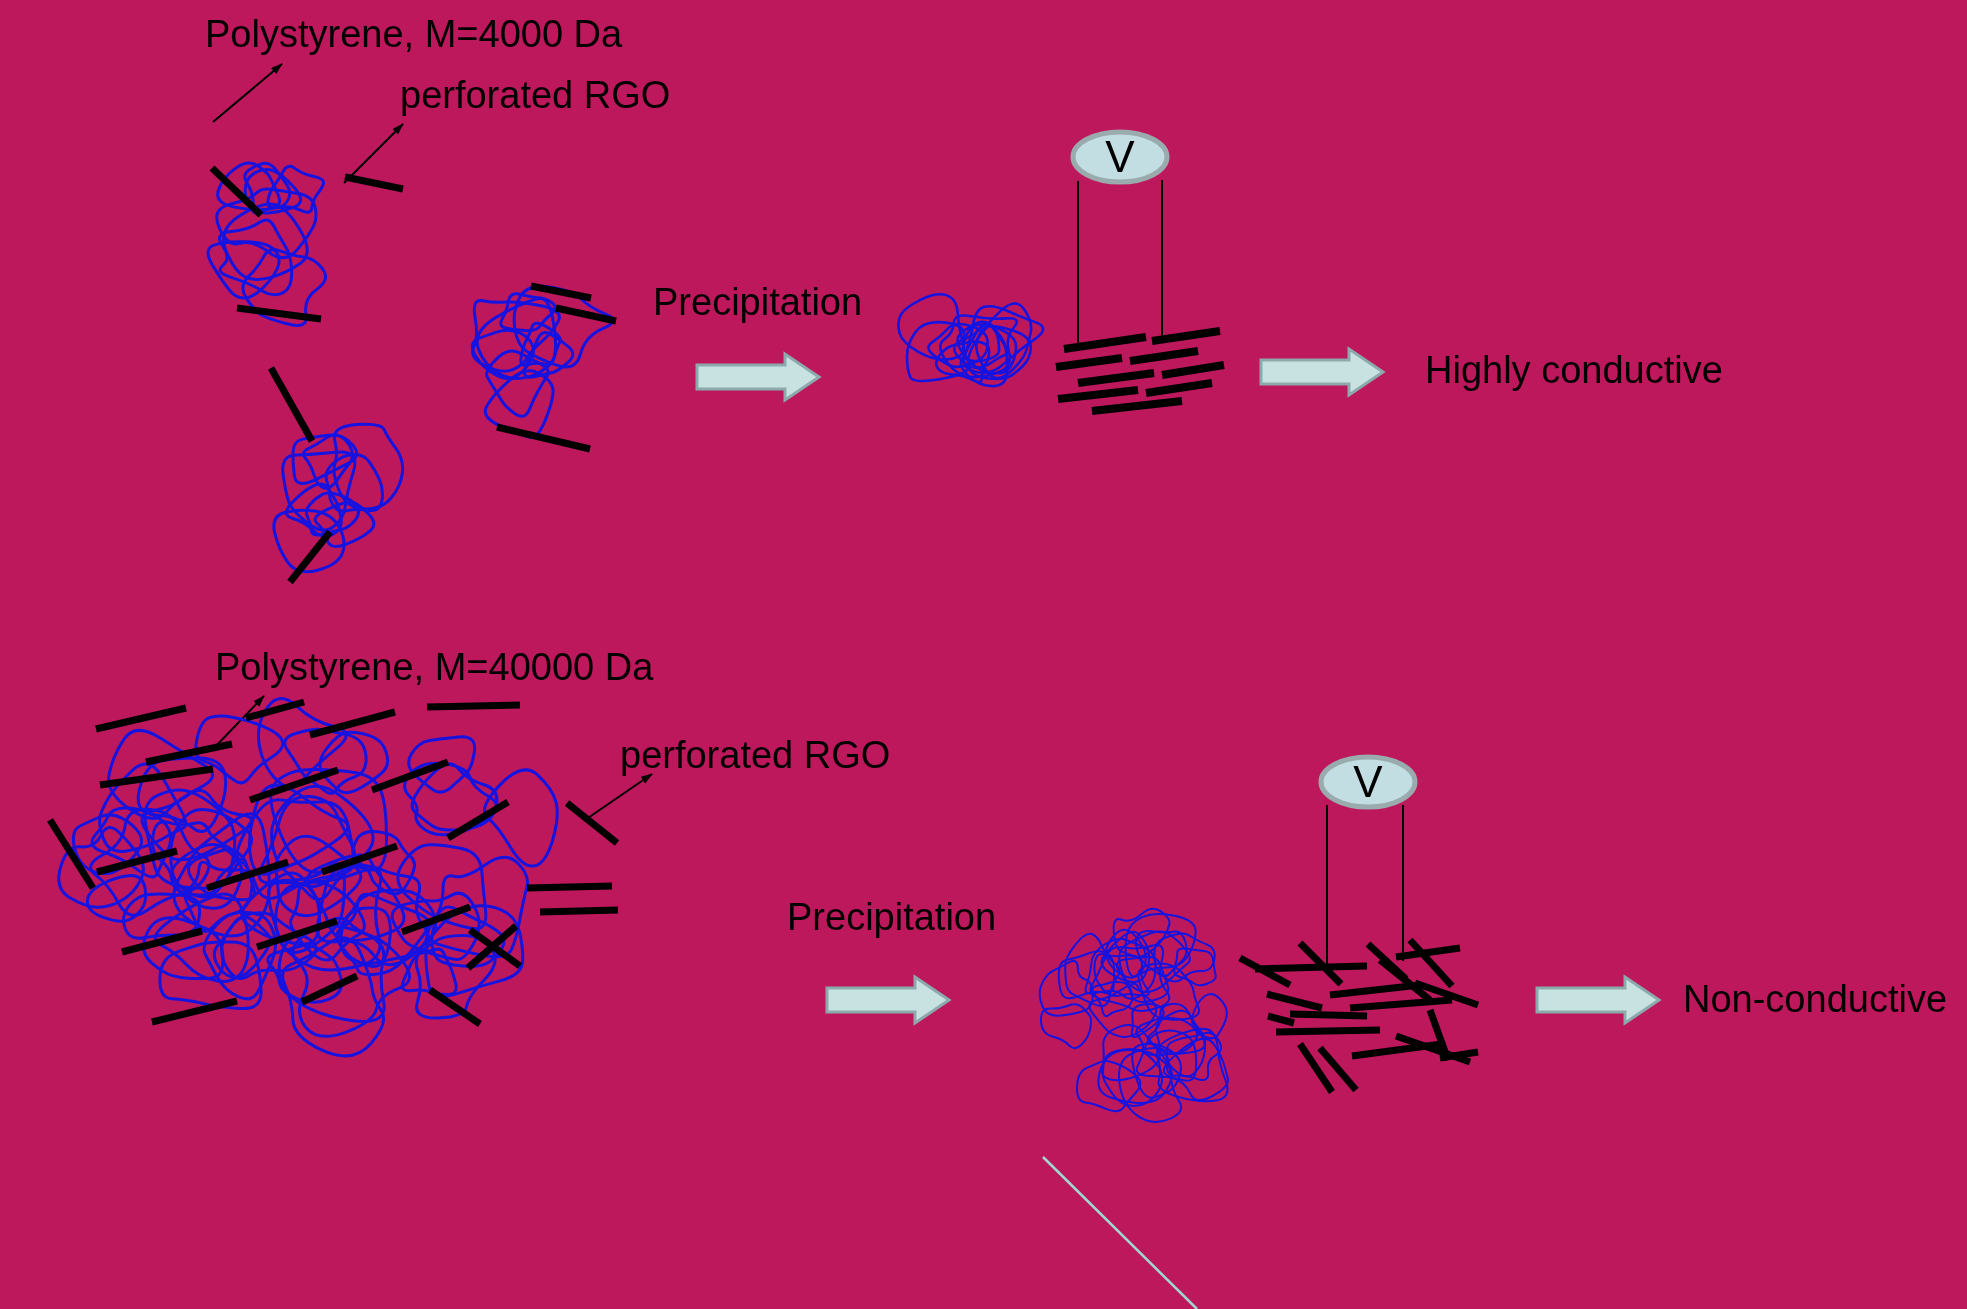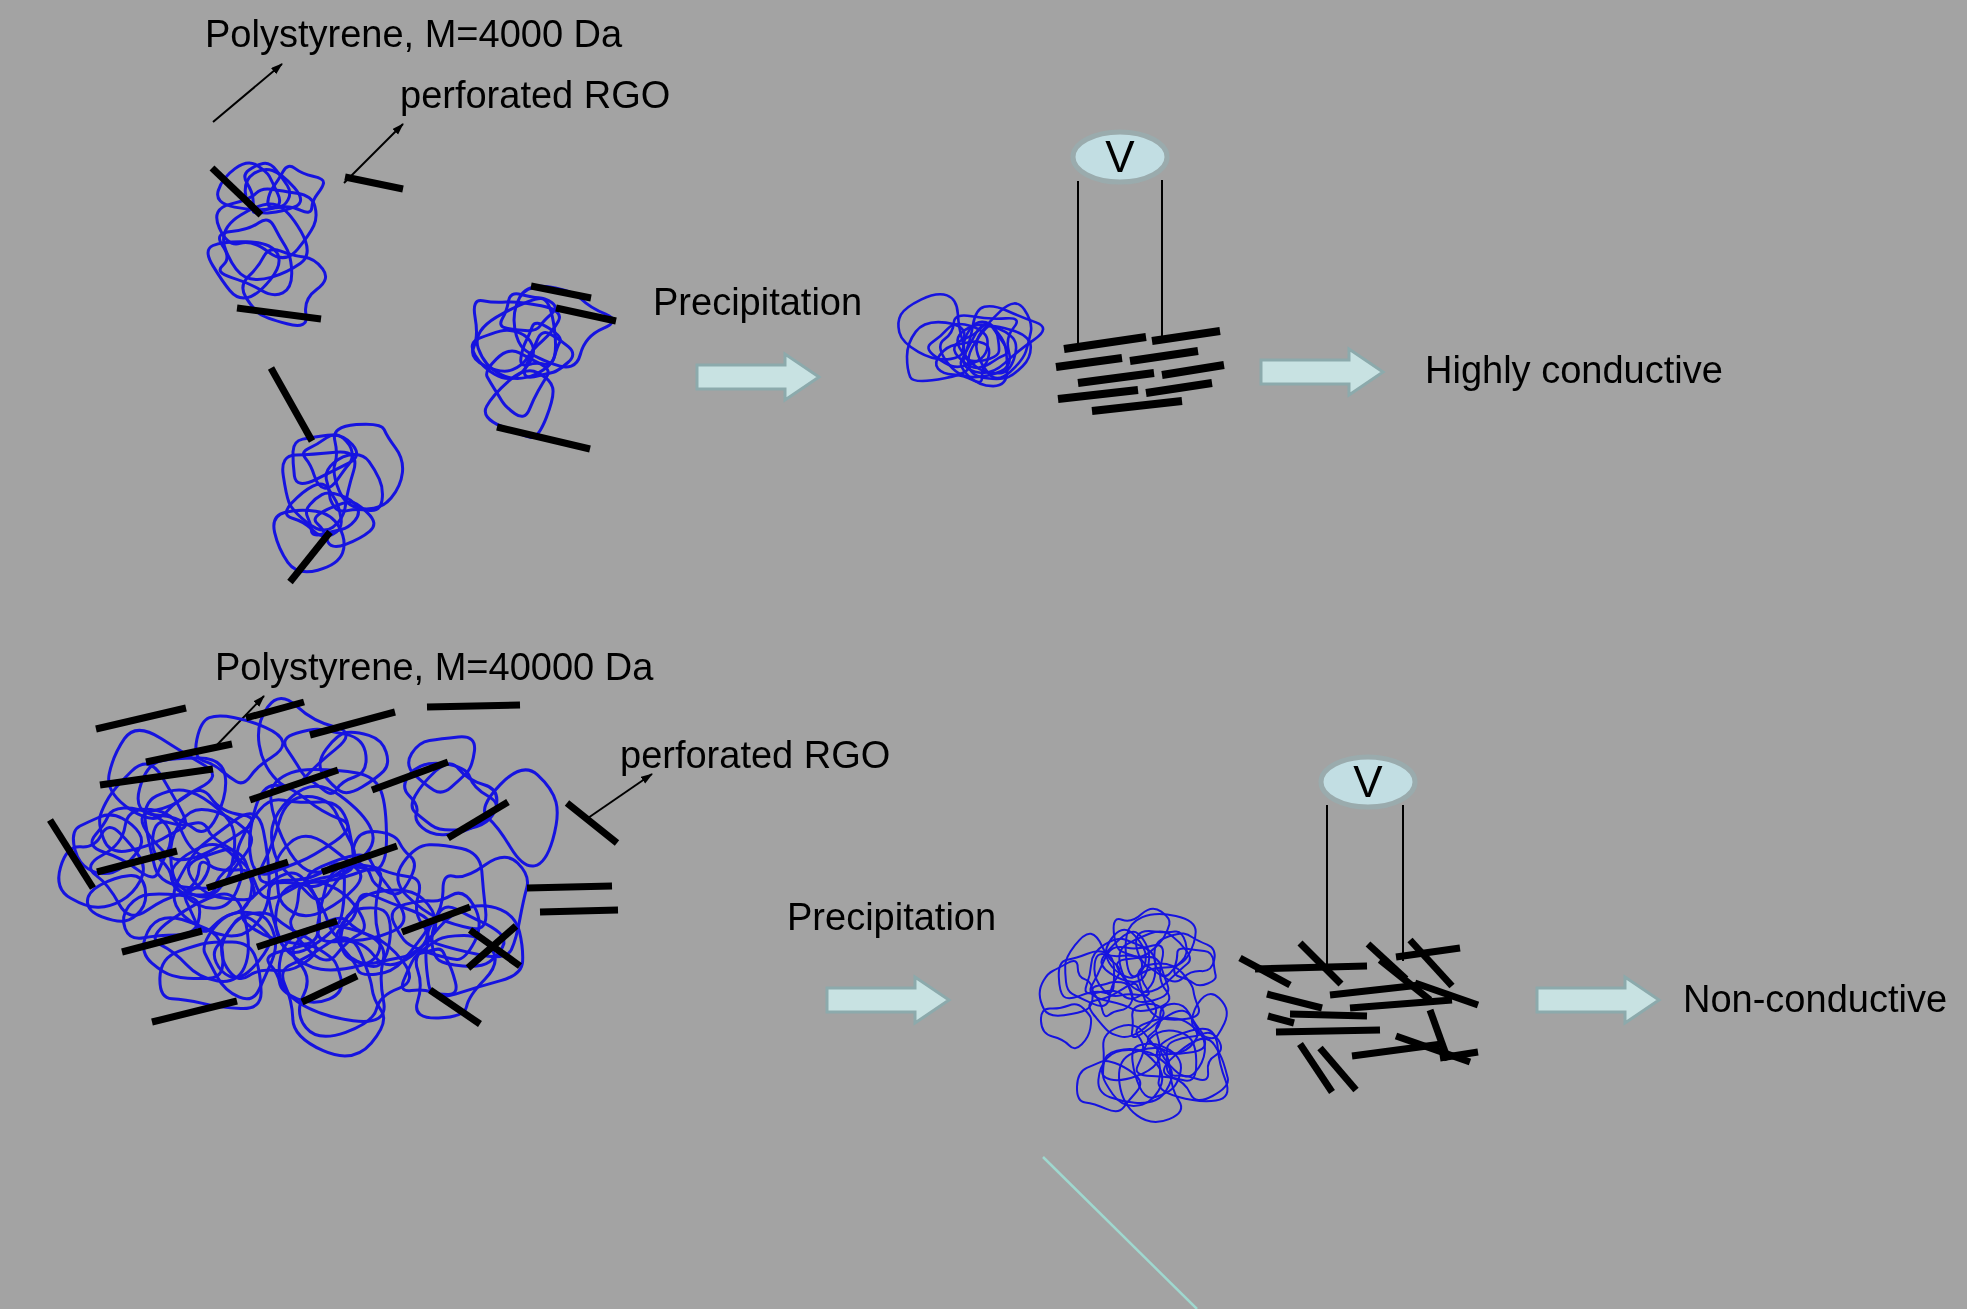--- a/index.html
+++ b/index.html
@@ -1,16 +1,16 @@
 <!DOCTYPE html>
 <html><head>
 <meta charset="utf-8">
 <style>
   html,body{margin:0;padding:0;background:#ffffff;}
-  .canvas{width:1967px;height:1309px;position:relative;background:#a3a3a3;overflow:hidden;}
+  .canvas{width:1967px;height:1309px;position:relative;background:#be185d;overflow:hidden;}
   svg{display:block;}
   text{font-family:"Liberation Sans", sans-serif; fill:#000; font-size:38px;}
   .vlabel{font-size:44px;}
 </style>
 </head>
 <body>
 
 <div class="canvas">
 <svg width="1967" height="1309" viewBox="0 0 1967 1309">
   <defs>

